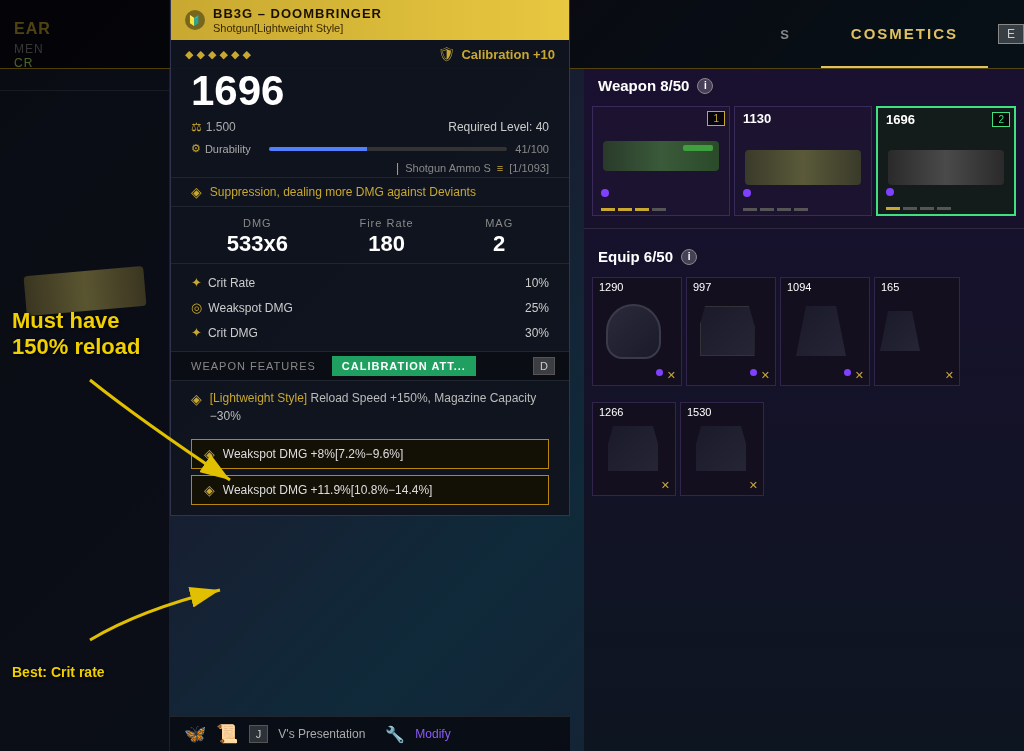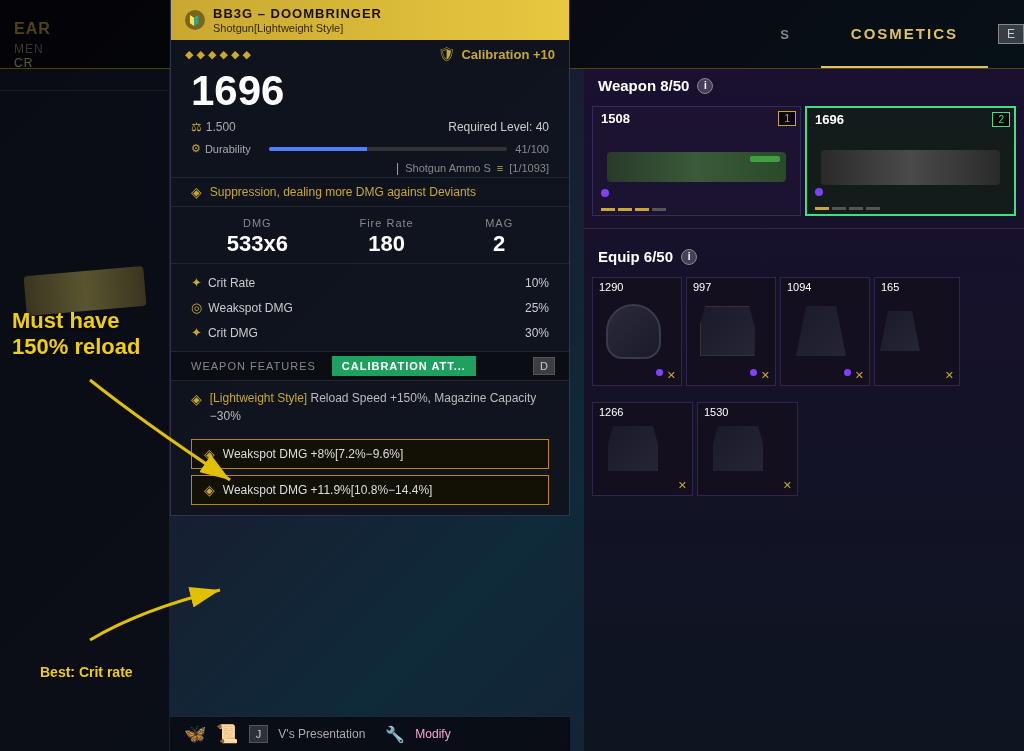--- a/index.html
+++ b/index.html
@@ -636,21 +636,20 @@
       z-index: 20;
     }
 
     .annotation-bottom-text {
       color: #f0d000;
       font-size: 14px;
       font-weight: bold;
       text-shadow: 1px 1px 3px #000;
       padding: 8px 12px;
       line-height: 1.5;
-      margin-left: 28px;
     }
 
     
     .arrow-svg {
       position: absolute;
       top: 370px;
       left: 80px;
       z-index: 20;
       pointer-events: none;
     }
@@ -663,21 +662,21 @@
       pointer-events: none;
     }
 
     .bottom-row-items {
       display: flex;
       gap: 4px;
       padding: 4px 8px;
     }
 
     .equip-card-sm {
-      width: 101px;
+      width: 84px;
       background: rgba(20,15,30,0.9);
       border: 1px solid rgba(80,60,120,0.5);
     }
   </style>
 </head>
 <body>
 
 <div class="bg"></div>
 
 <div class="left-panel">
@@ -823,21 +822,21 @@
     </div>
   </div>
 </div>
 
 <div class="bottom-bar" style="bottom: 0; left: 170px; width: 400px;">
   <span style="color:#888; font-size:18px;">🦋</span>
   <span style="color:#888; font-size:18px;">📜</span>
   <div class="bottom-key">J</div>
   <span style="color:#aaa; font-size:12px;">V's Presentation</span>
   <span style="color:#888; font-size:16px; margin-left:10px;">🔧</span>
-  <span style="color:#f9a8d4; font-size:12px;">Modify</span>
+  <span style="color:#8b5cf6; font-size:12px;">Modify</span>
 </div>
 
 <div class="annotation-container">
   <div class="annotation-text">
     <span>Must have</span><br>
     <span>150% reload</span>
   </div>
 </div>
 
 <svg class="arrow-svg" width="180" height="130" viewBox="0 0 180 130">
@@ -867,37 +866,49 @@
 <div class="right-panel">
 
   <div class="section-header">
     <span>Weapon 8/50</span>
     <div class="section-info-icon">i</div>
   </div>
 
   <div class="weapon-list">
 
     <div class="weapon-card" style="position:relative;">
-      <div class="weapon-card-power">1508</div>
       <div class="weapon-card-img">
         <div class="gun-green" style="position:relative;">
 
           <div style="position:absolute; top:4px; right:6px; width:30px; height:6px; background:#40a040; border-radius:2px;"></div>
         </div>
       </div>
       <div class="slot-badge gold" style="position:absolute; top:4px; right:4px;">1</div>
       <div style="background:#8040ff; width:8px; height:8px; border-radius:50%; position:absolute; bottom:18px; left:8px;"></div>
       <div class="dashes-row">
         <div class="dash active"></div>
         <div class="dash active"></div>
         <div class="dash active"></div>
         <div class="dash"></div>
       </div>
     </div>
 
+    <div class="weapon-card" style="position:relative;">
+      <div class="weapon-card-power">1130</div>
+      <div class="weapon-card-img">
+        <div class="gun-visual"></div>
+      </div>
+      <div style="background:#8040ff; width:8px; height:8px; border-radius:50%; position:absolute; bottom:18px; left:8px;"></div>
+      <div class="dashes-row">
+        <div class="dash"></div>
+        <div class="dash"></div>
+        <div class="dash"></div>
+        <div class="dash"></div>
+      </div>
+    </div>
 
     <div class="weapon-card selected" style="position:relative; background: rgba(20,30,25,0.9);">
       <div class="weapon-card-power">1696</div>
       <div class="weapon-card-img">
         <div class="gun-visual" style="background: linear-gradient(to right, #2a2a2a, #4a4a4a, #2a2a2a);"></div>
       </div>
       <div class="slot-badge" style="position:absolute; top:4px; right:4px; border-color:#40e080; color:#40e080;">2</div>
       <div style="background:#8040ff; width:8px; height:8px; border-radius:50%; position:absolute; bottom:18px; left:8px;"></div>
       <div class="dashes-row">
         <div class="dash active"></div>

